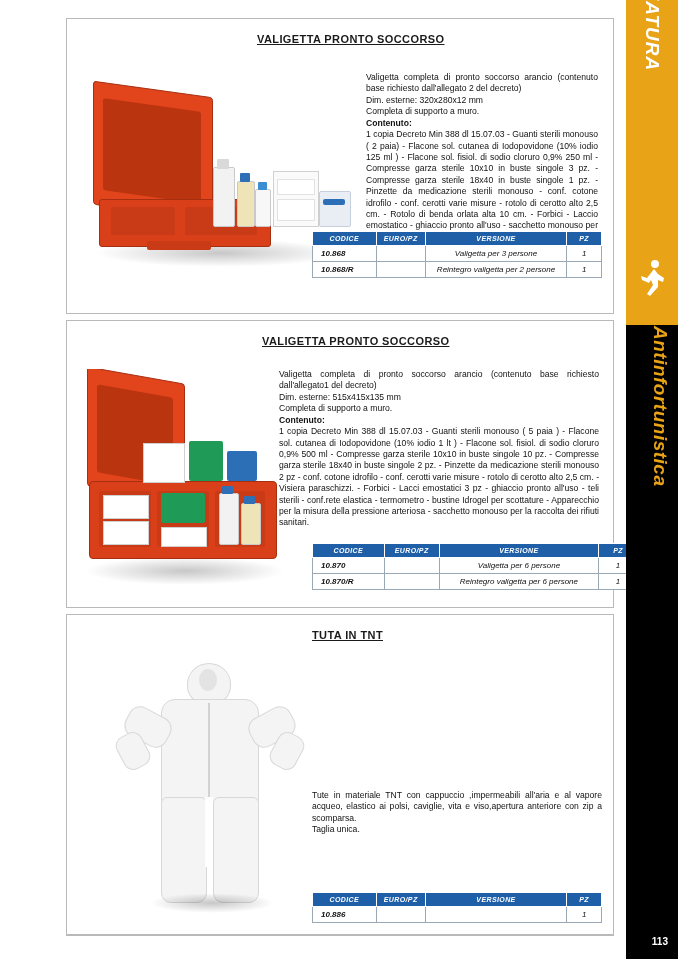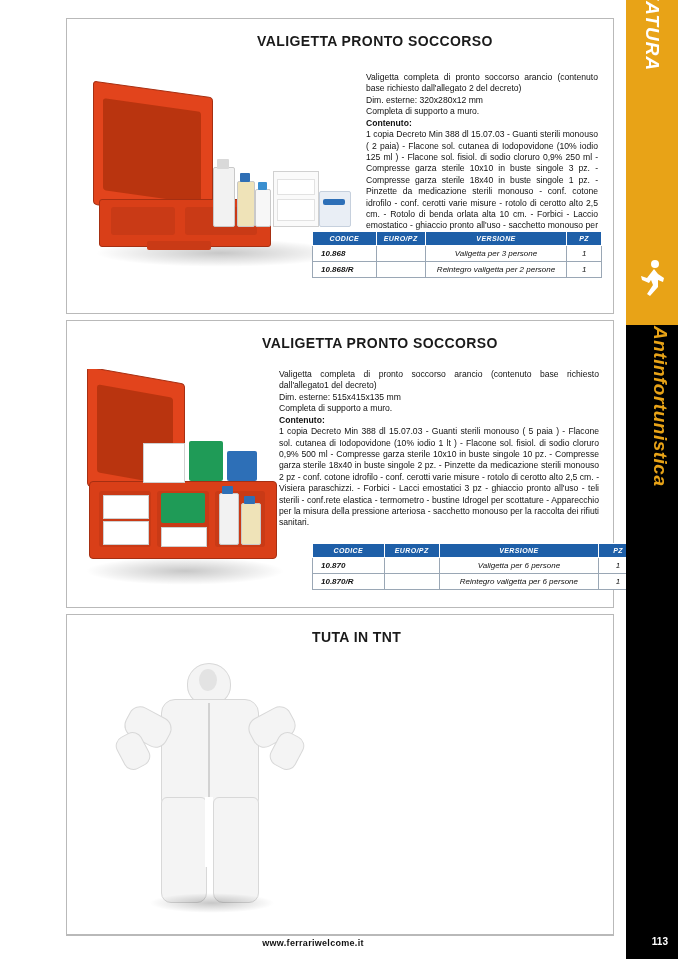--- a/index.html
+++ b/index.html
@@ -81,24 +81,25 @@
     border: 1px solid #b9b9b9;
     background: #ffffff;
     box-sizing: border-box;
   }
   #card-1 { top: 18px;  left: 66px; width: 548px; height: 296px; }
   #card-2 { top: 320px; left: 66px; width: 548px; height: 288px; }
   #card-3 { top: 614px; left: 66px; width: 548px; height: 322px; }
 
   .card-title {
     position: absolute;
-    font-size: 14px;
+    font-size: 11px;
     font-weight: bold;
     color: #1a1a1a;
     letter-spacing: 0.4px;
+    text-decoration: underline;
   }
   #title-1 { top: 14px; left: 190px; }
   #title-2 { top: 14px; left: 195px; }
   #title-3 { top: 14px; left: 245px; }
 
   .desc {
     position: absolute;
     font-size: 8.6px;
     line-height: 1.33;
     color: #111111;
@@ -376,25 +377,43 @@
       <div class="suit" style="left:6px;  top:82px; width:34px; height:26px; border-radius:10px; transform: rotate(62deg);"></div>
       <div class="suit" style="left:140px; top:56px; width:44px; height:30px; border-radius:12px; transform: rotate(-28deg);"></div>
       <div class="suit" style="left:160px; top:82px; width:34px; height:26px; border-radius:10px; transform: rotate(-62deg);"></div>
 
       <div class="suit" style="left:52px; top:142px; width:44px; height:104px; border-radius:6px 6px 10px 10px;"></div>
       <div class="suit" style="left:104px; top:142px; width:44px; height:104px; border-radius:6px 6px 10px 10px;"></div>
       <div style="position:absolute; left:96px; top:142px; width:8px; height:70px; background:#ffffff;"></div>
       <div class="shadow-ellipse" style="left:40px; top:238px; width:126px; height:20px;"></div>
     </div>
 
-
+    <div class="desc" id="desc-3">Tute in materiale TNT con cappuccio ,impermeabili all'aria e al vapore acqueo, elastico ai polsi, caviglie, vita e viso,apertura anteriore con zip a scomparsa.<br>Taglia unica.</div>
+
+    <table class="ptable" id="table-3">
+      <thead>
+        <tr>
+          <th class="col-code">CODICE</th>
+          <th class="col-euro">EURO/PZ</th>
+          <th class="col-ver">VERSIONE</th>
+          <th class="col-pz">PZ</th>
+        </tr>
+      </thead>
+      <tbody>
+        <tr>
+          <td class="code">10.886</td>
+          <td></td>
+          <td></td>
+          <td>1</td>
+        </tr>
+      </tbody>
+    </table>
   </div>
 
   <div class="footer-rule"></div>
-  <div class="footer-url">www.ferrariwelcome.it</div>
 </div>
 
 <div class="sidebar">
   <div class="sidebar-tab-top">
     <div class="sidebar-tab-top-text">ATTREZZATURA</div>
   </div>
   <svg class="runner-icon" viewBox="0 0 28 42">
     <circle cx="17" cy="6" r="4" fill="#ffffff"></circle>
     <path d="M16 11 L9 20 L3 18 L4 22 L11 25 L13 22 L15 27 L9 36 L12 38 L20 29 L20 22 L25 24 L26 20 L20 16 Z" fill="#ffffff"></path>
   </svg>

